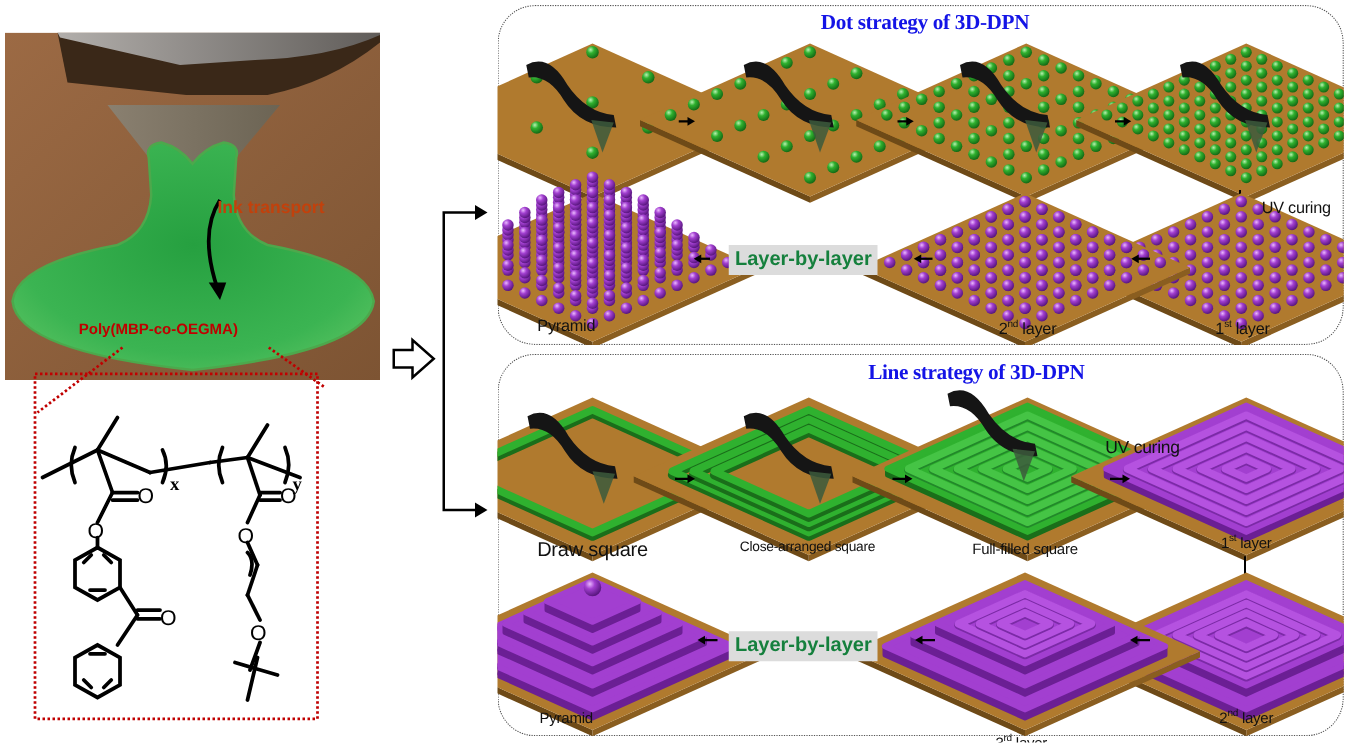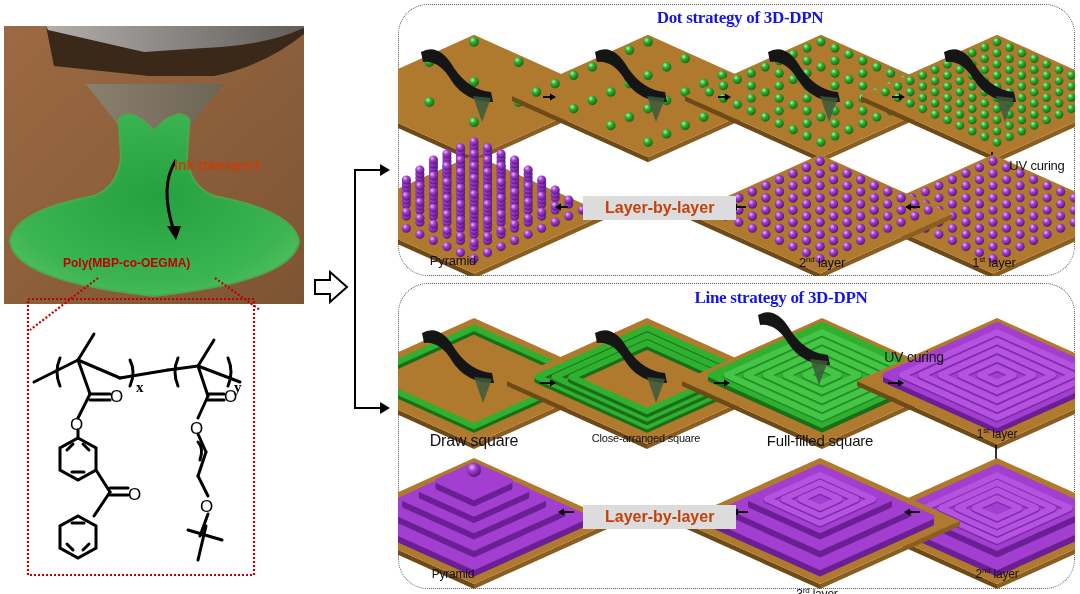--- a/index.html
+++ b/index.html
@@ -2,21 +2,21 @@
 <html><head>
 <meta charset="utf-8">
 <style>
   html,body{margin:0;padding:0;background:#fff;}
   body{width:1080px;height:594px;position:relative;overflow:hidden;font-family:"Liberation Sans",sans-serif;}
   .abs{position:absolute;}
   .lbl{position:absolute;font-family:"Liberation Sans",sans-serif;font-weight:normal;color:#111;font-size:13px;white-space:nowrap;transform:translateX(-50%);letter-spacing:-0.2px;}
   .lbl sup{font-size:8px;vertical-align:super;line-height:0;}
   .title{position:absolute;font-family:Liberation Serif, serif;font-weight:bold;color:#1414e6;font-size:17px;white-space:nowrap;transform:translateX(-50%);letter-spacing:-0.3px;}
   .panel{position:absolute;border:1.3px dotted #555;border-radius:30px;box-sizing:border-box;}
-  .lbl-box{position:absolute;background:#dcdcdc;color:#c2410c;font-weight:bold;font-size:16px;font-family:"Liberation Sans",sans-serif;padding:3px 22px;white-space:nowrap;}
+  .lbl-box{position:absolute;background:#dcdcdc;color:#15803d;font-weight:bold;font-size:16px;font-family:"Liberation Sans",sans-serif;padding:3px 5px;white-space:nowrap;}
   .photo{position:absolute;left:4px;top:26px;width:300px;height:278px;overflow:hidden;}
   svg{display:block;}
 </style>
 </head>
 <body>
 
 <div class="photo">
   <svg width="300" height="278" viewBox="0 0 300 278">
     <defs>
       <linearGradient id="bgG" x1="0" y1="0" x2="1" y2="1">
@@ -1023,19 +1023,19 @@
     <line x1="522" y1="229" x2="511" y2="229" stroke="#000" stroke-width="1.8"></line>
     <polygon points="506,229 512,225.5 512,232.5" fill="#000"></polygon>
     <line x1="350" y1="229" x2="339" y2="229" stroke="#000" stroke-width="1.8"></line>
     <polygon points="334,229 340,225.5 340,232.5" fill="#000"></polygon>
     <line x1="176" y1="229" x2="165" y2="229" stroke="#000" stroke-width="1.8"></line>
     <polygon points="160,229 166,225.5 166,232.5" fill="#000"></polygon>
   </svg>
 
 <div class="lbl" style="left:474px;top:432px;font-size:16px;">Draw square</div>
 <div class="lbl" style="left:646px;top:432px;font-size:11px;">Close-arranged square</div>
-<div class="lbl" style="left:820px;top:432px;font-size:15px;">Full-filled square</div>
+<div class="lbl" style="left:820px;top:432px;font-size:12px;">Full-filled square</div>
 <div class="lbl" style="left:914px;top:349px;font-size:14px;">UV curing</div>
 <div class="lbl" style="left:997px;top:427px;font-size:12px;"><span>1</span><sup>st</sup><span> layer</span></div>
 <div class="lbl-box" style="left:583px;top:505px;">Layer-by-layer</div>
 <div class="lbl" style="left:453px;top:567px;font-size:12px;">Pyramid</div>
 <div class="lbl" style="left:817px;top:567px;font-size:12px;margin-top:20px;"><span>3</span><sup>rd</sup><span> layer</span></div>
 <div class="lbl" style="left:997px;top:567px;font-size:12px;"><span>2</span><sup>nd</sup><span> layer</span></div>
 
 </body></html>

